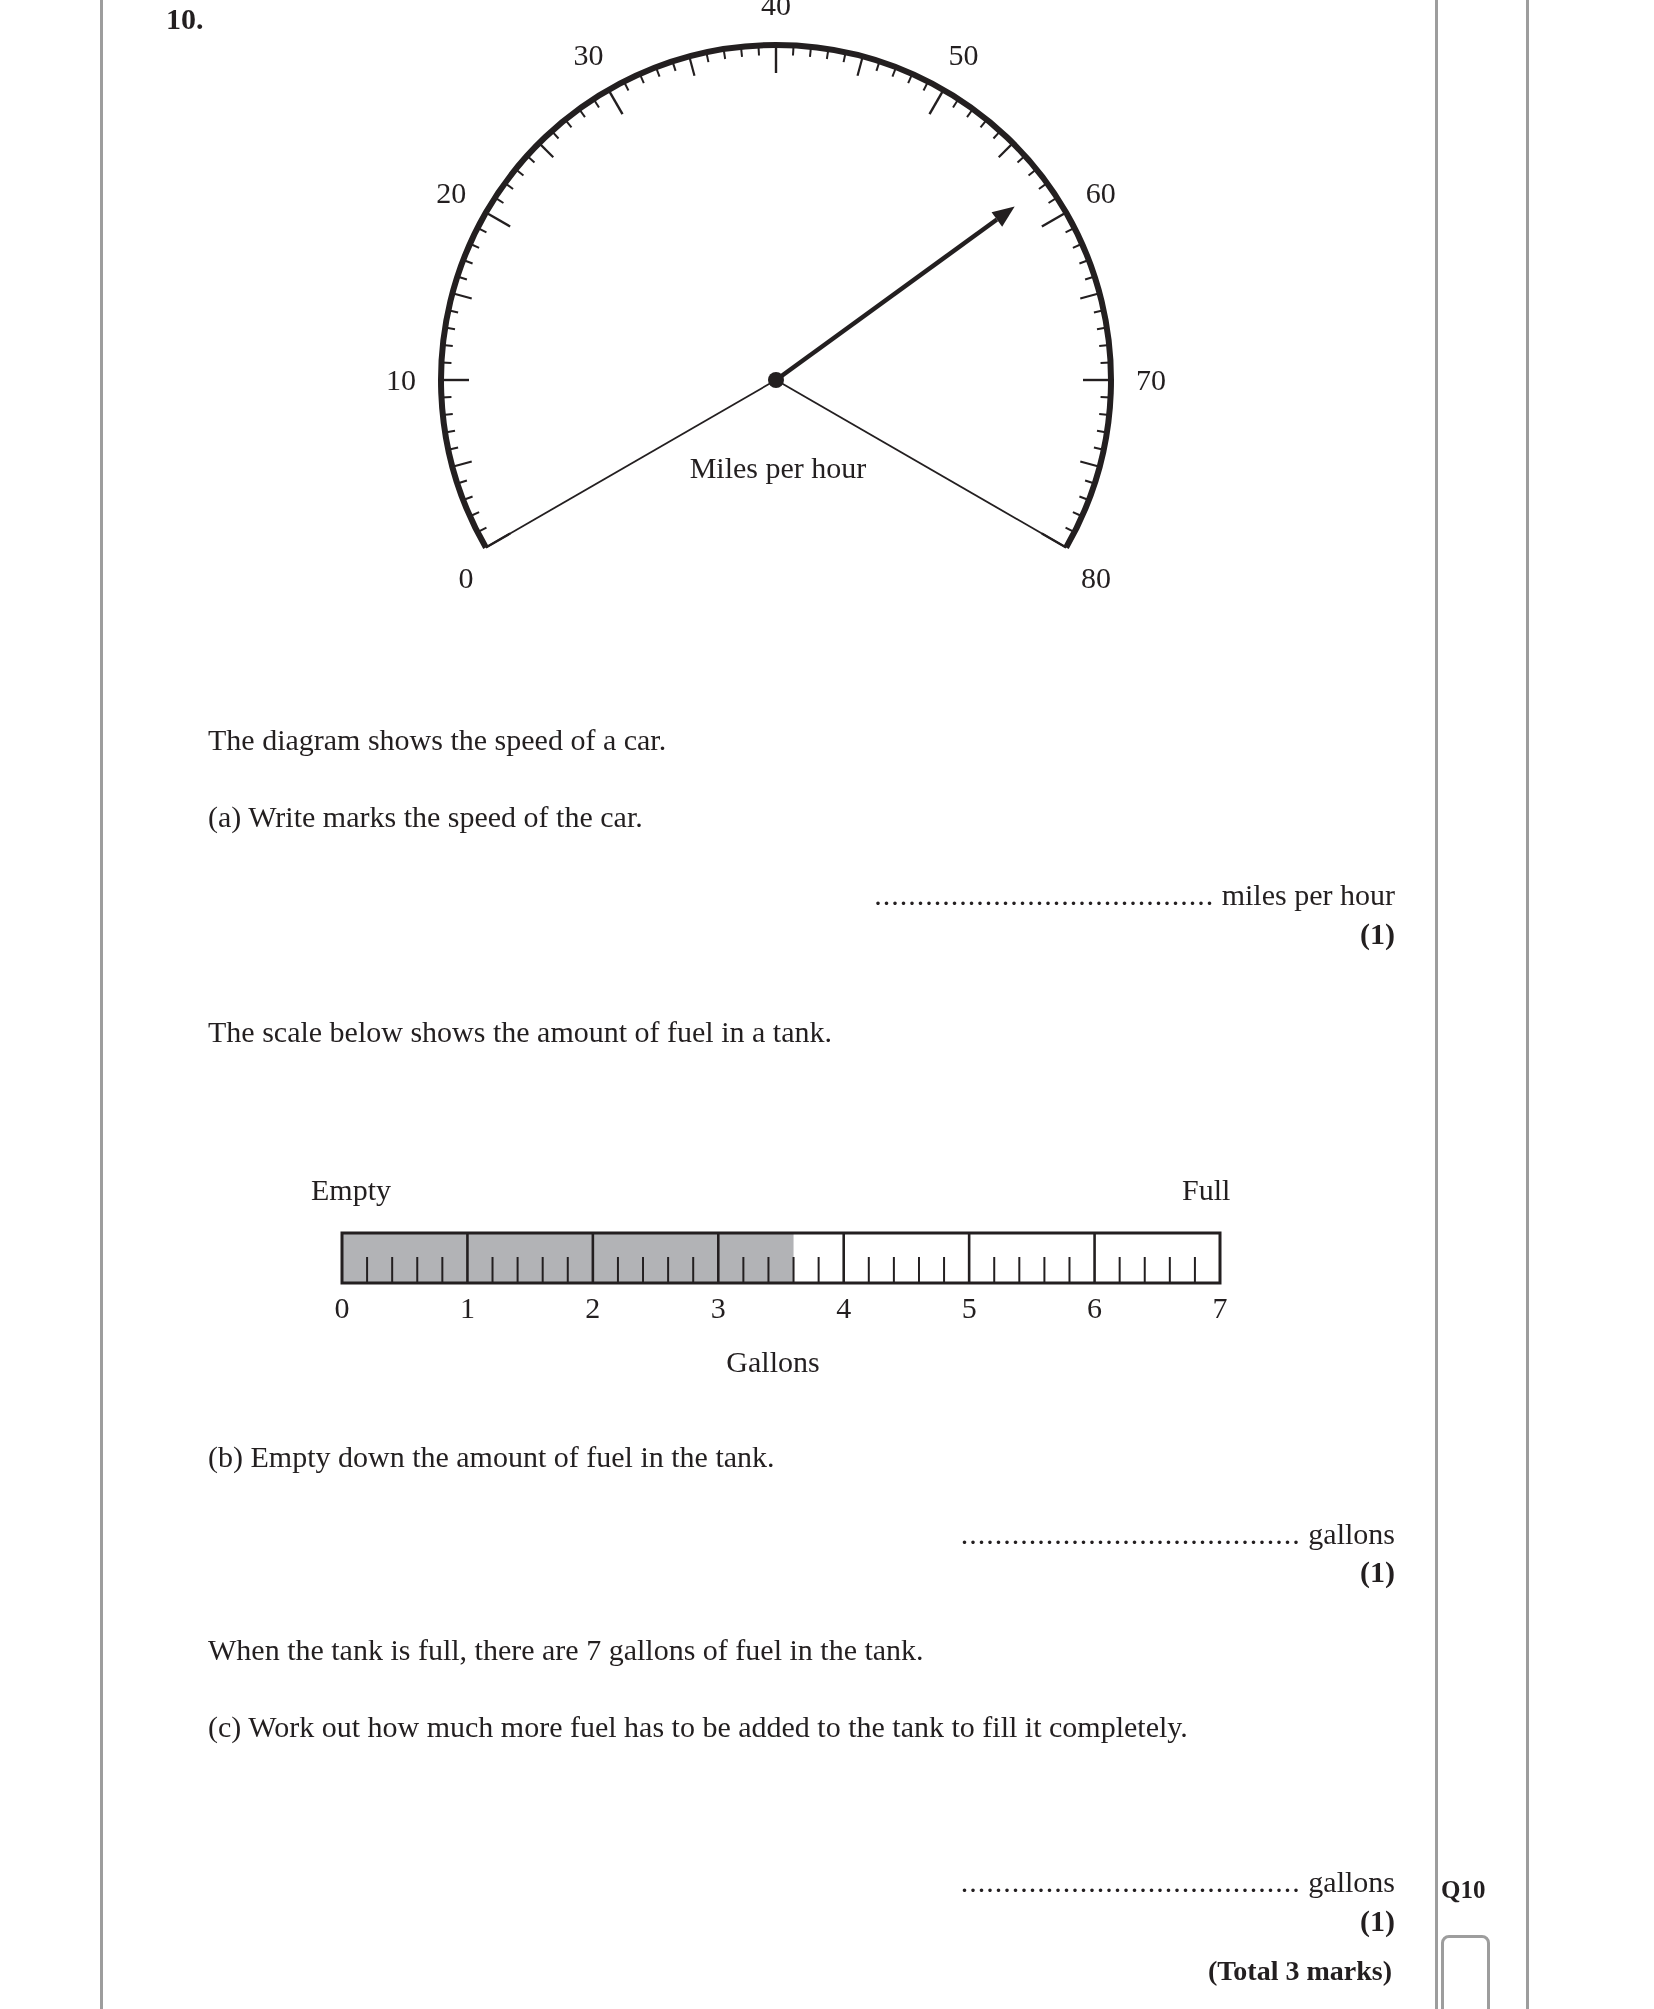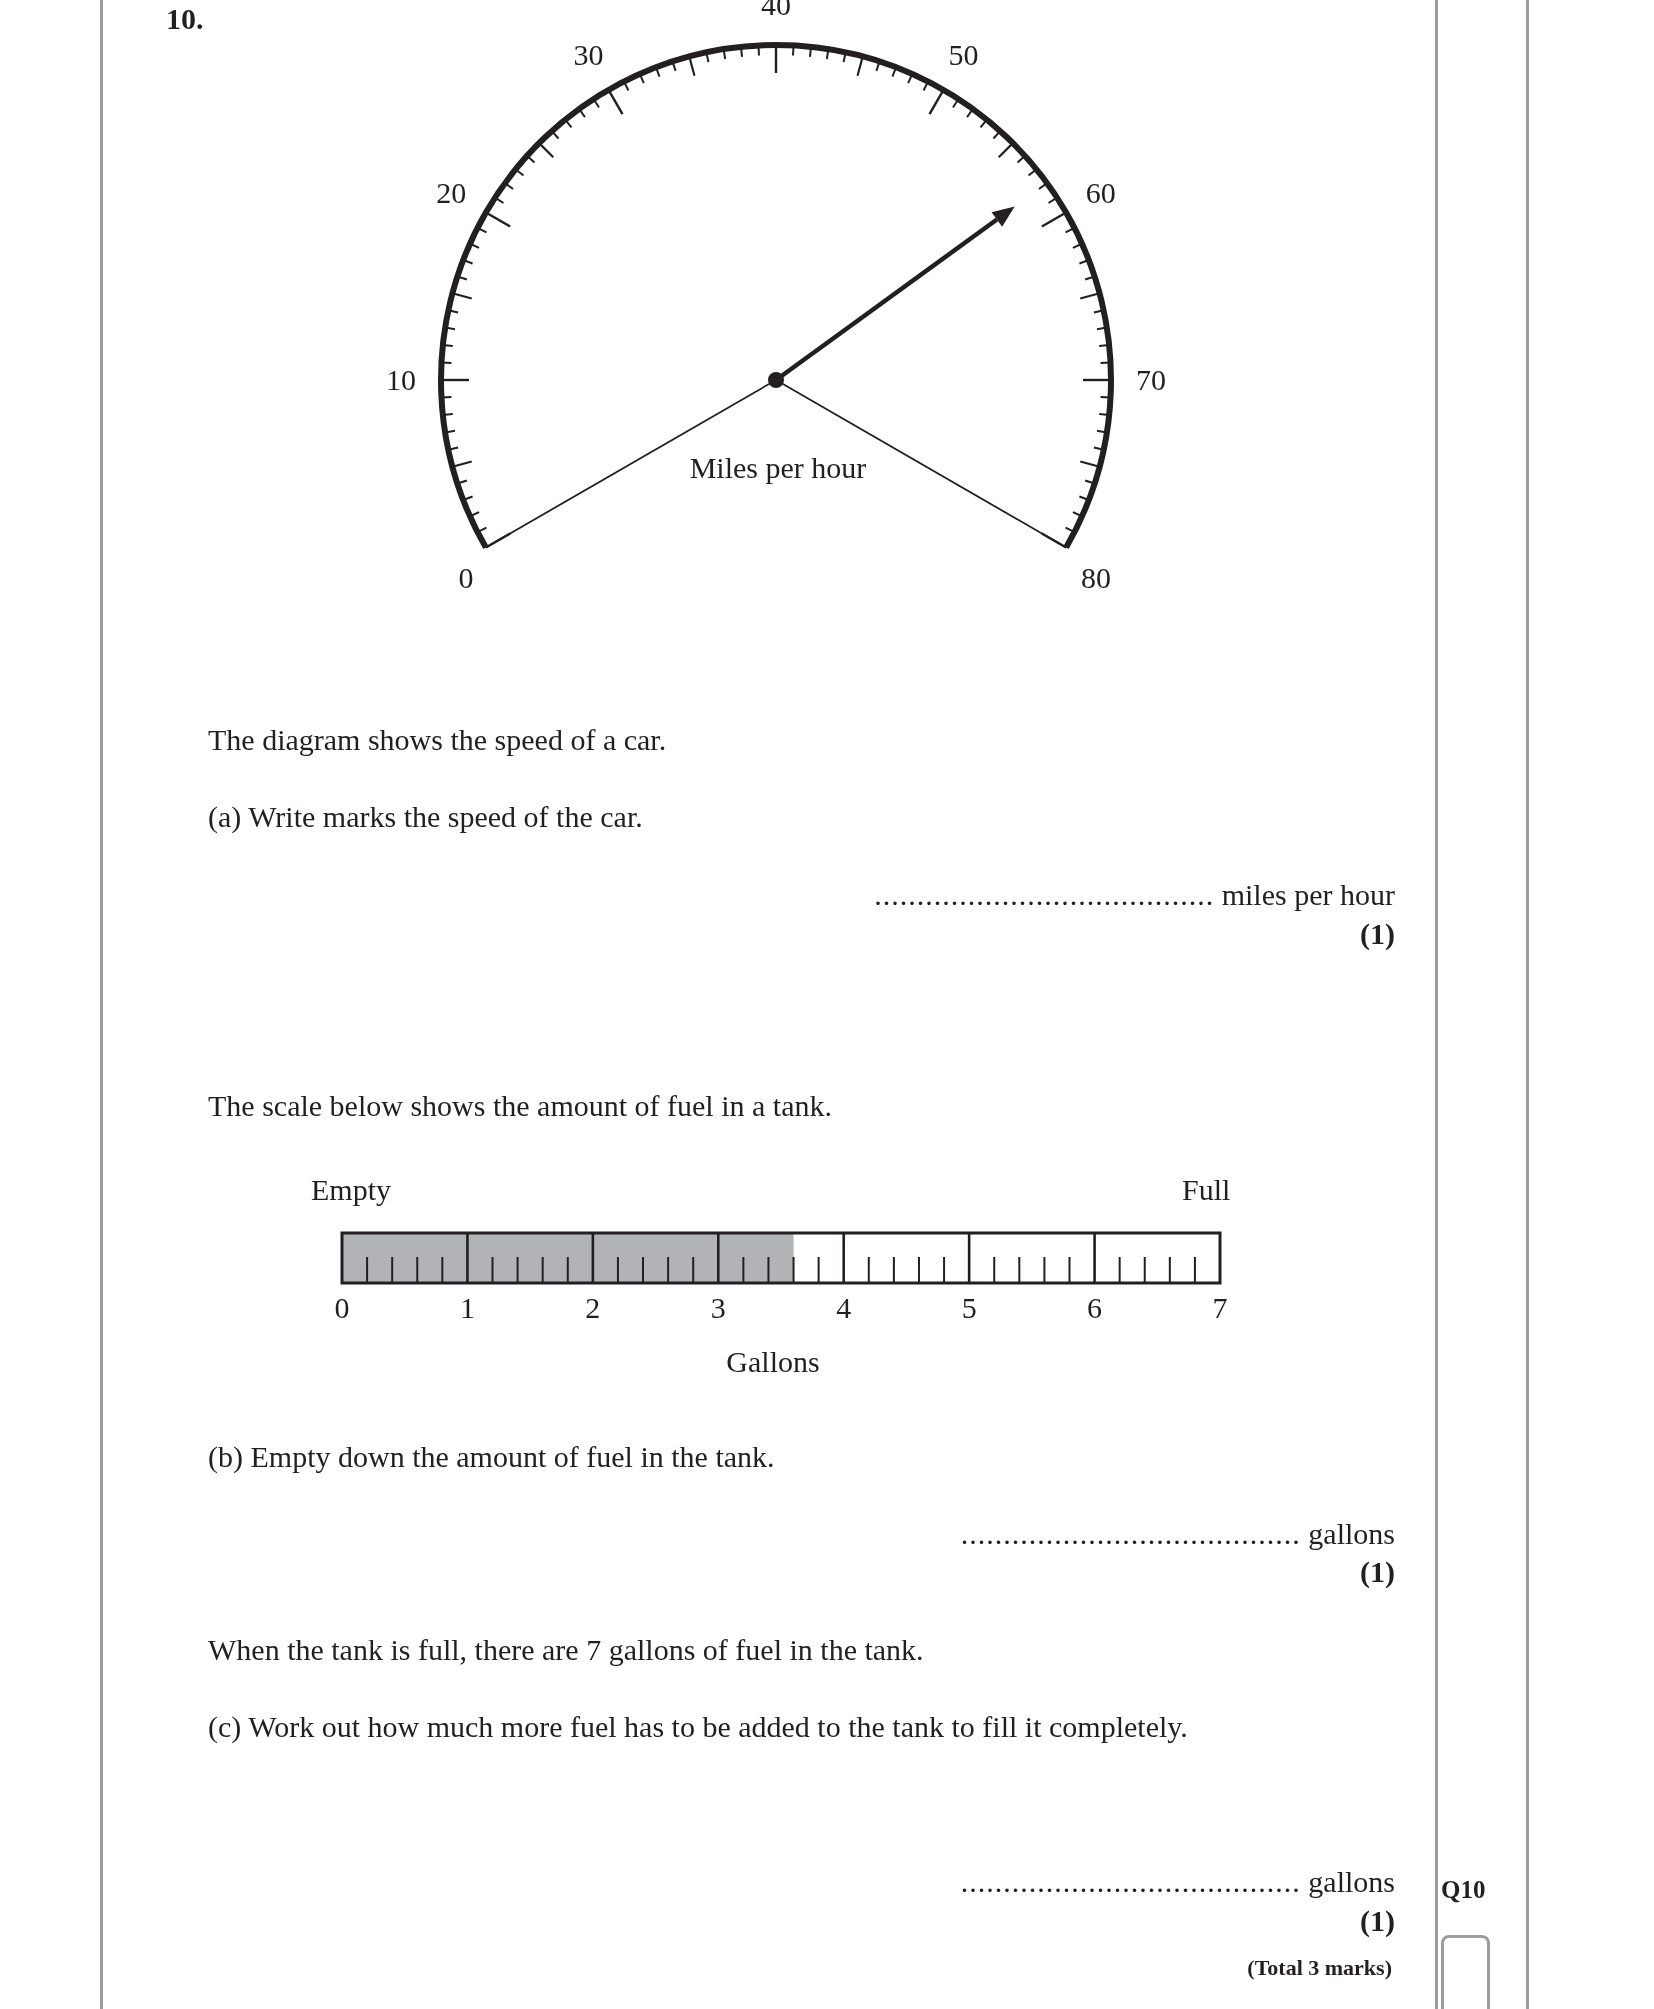--- a/index.html
+++ b/index.html
@@ -4,21 +4,21 @@
 <style>
   html, body { margin: 0; padding: 0; background: #ffffff; }
   body { width: 1654px; height: 2009px; position: relative; overflow: hidden;
          font-family: "Liberation Serif", "DejaVu Serif", serif; color: #231f20; }
   .abs { position: absolute; }
   .margin-line { position: absolute; top: 0; width: 3px; height: 2009px; background: #9d9d9d; }
   .qnum { left: 150px; top: 2px; font-size: 30px; font-weight: bold; margin-left: 16px; }
   .txt { font-size: 30px; white-space: nowrap; }
   .answer { font-size: 30px; white-space: nowrap; text-align: right; right: 259px; }
   .mark { font-size: 30px; font-weight: bold; text-align: right; right: 259px; }
-  .total { font-size: 22px; font-weight: bold; text-align: center; right: 262px; }
+  .total { font-size: 28px; font-weight: bold; text-align: center; right: 262px; }
   .dots { letter-spacing: 1px; }
   .qlabel { left: 1441px; top: 1876px; font-size: 25px; font-weight: bold; }
   .qbox { left: 1441px; top: 1935px; width: 43px; height: 80px; border: 3px solid #9d9d9d;
           border-radius: 8px; background: #fff; }
   svg text { font-family: "Liberation Serif", "DejaVu Serif", serif; fill: #231f20; }
 </style>
 </head>
 <body>
 
 <div class="margin-line" style="left:100px;"></div>
@@ -132,21 +132,21 @@
 </svg>
 
 <div class="abs txt" style="left:208px;top:723px;">The diagram shows the speed of a car.</div>
 <div class="abs txt" style="left:208px;top:800px;">(a)  Write marks the speed of the car.</div>
 <div class="abs answer" style="top:878px;">
   <span class="dots">........................................</span>
   <span>miles per hour</span>
 </div>
 <div class="abs mark" style="top:917px;">(1)</div>
 
-<div class="abs txt" style="left:208px;top:1089px;">The scale below shows the amount of fuel in a tank.</div>
+<div class="abs txt" style="left:208px;top:1015px;">The scale below shows the amount of fuel in a tank.</div>
 
 <svg class="abs" style="left:0;top:1150px;" width="1654" height="240">
   <text id="fuel-empty" font-size="30" x="311" y="50">Empty</text>
   <text id="fuel-full" font-size="30" x="1182" y="50">Full</text>
   <rect id="fuel-fill" y="83" height="50" x="342" width="451.5428571428572" fill="#b2b3b6"></rect>
   <g id="fuel-ticks">
       <line x1="367.0857142857143" y1="107" x2="367.0857142857143" y2="133" stroke="#231f20" stroke-width="2"></line>
       <line x1="392.1714285714286" y1="107" x2="392.1714285714286" y2="133" stroke="#231f20" stroke-width="2"></line>
       <line x1="417.25714285714287" y1="107" x2="417.25714285714287" y2="133" stroke="#231f20" stroke-width="2"></line>
       <line x1="442.34285714285716" y1="107" x2="442.34285714285716" y2="133" stroke="#231f20" stroke-width="2"></line>

